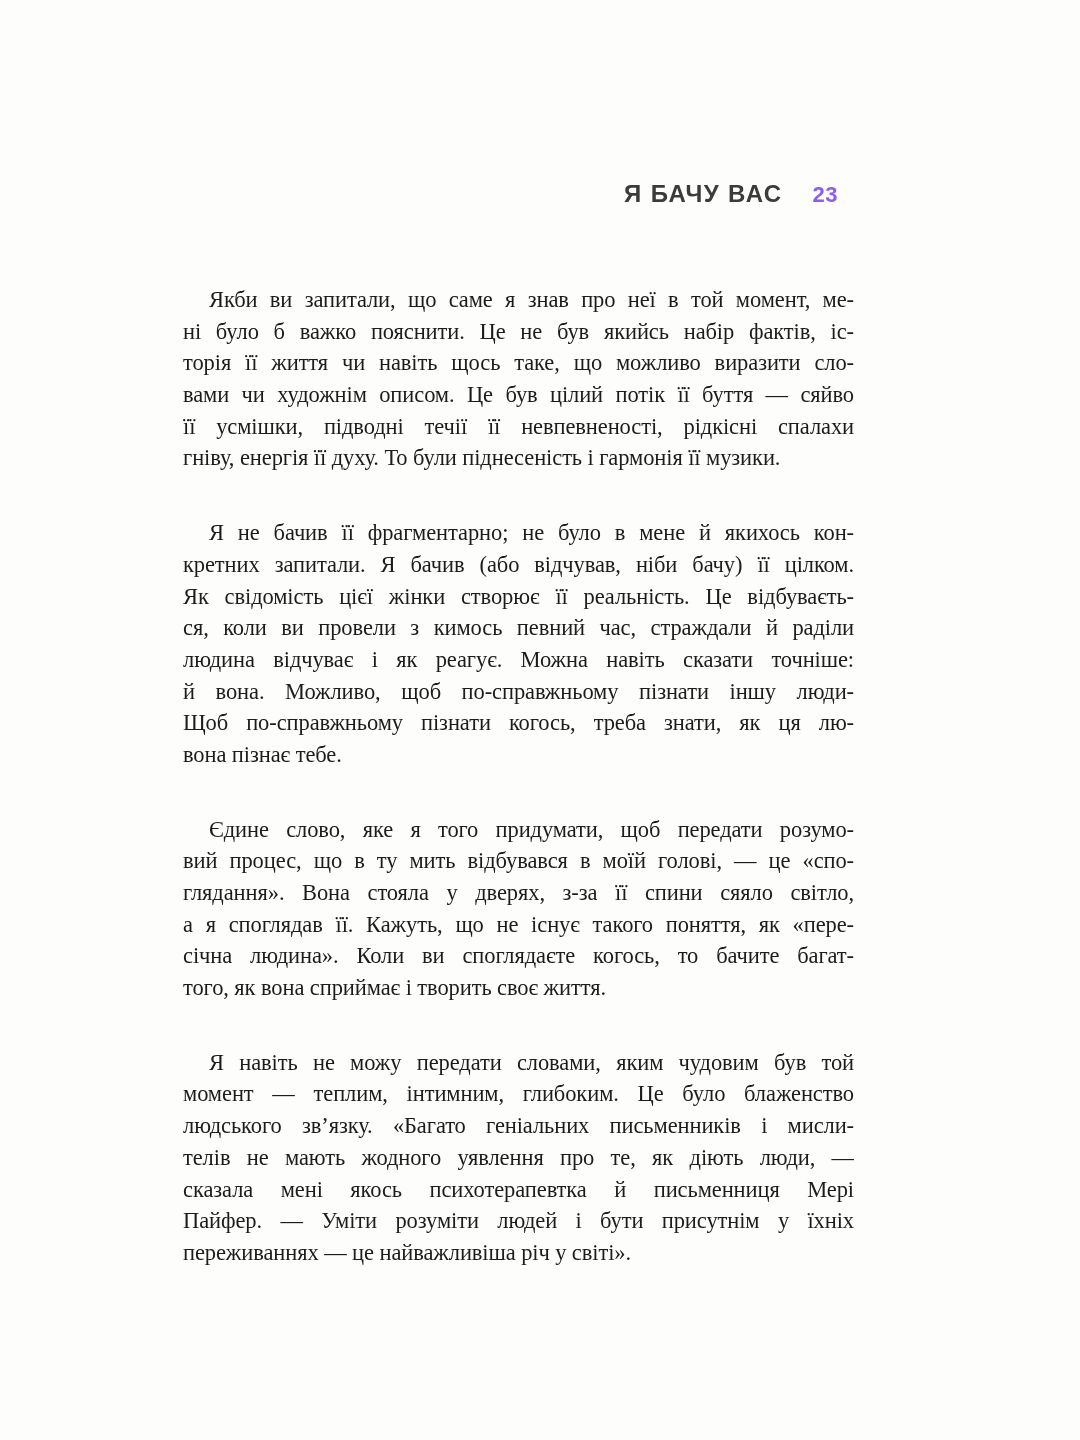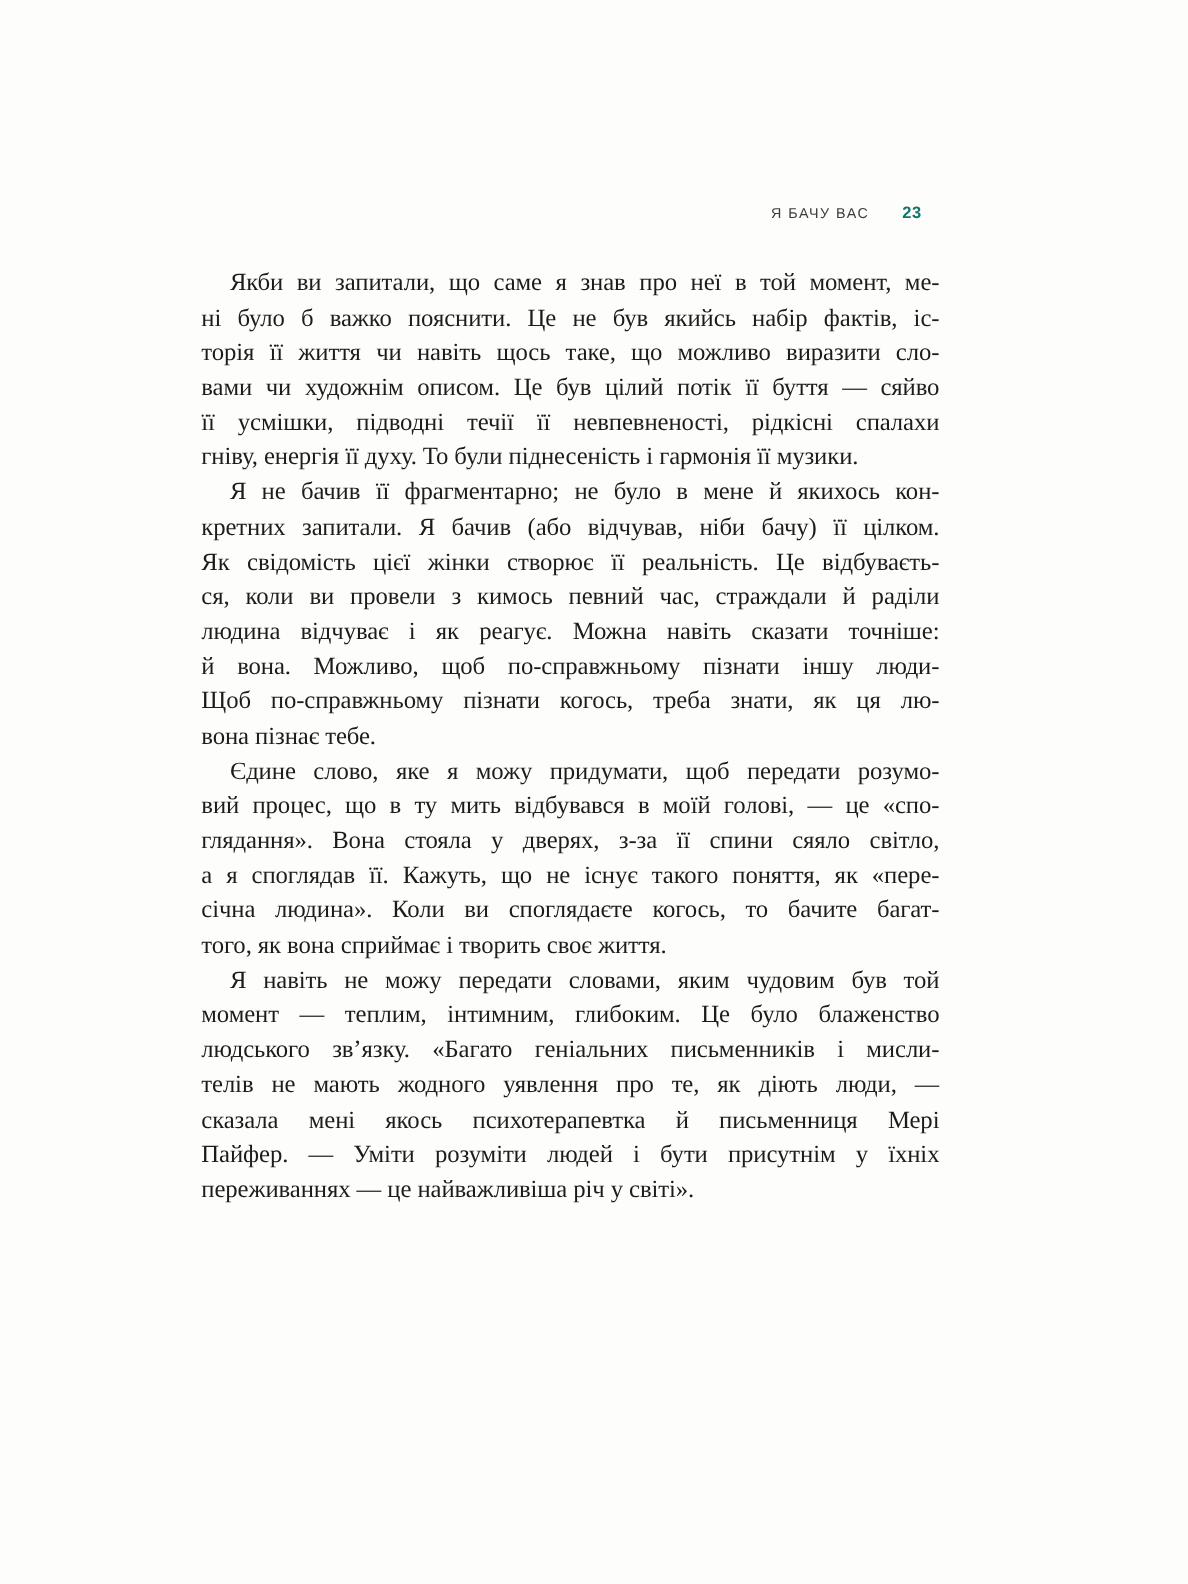--- a/index.html
+++ b/index.html
@@ -31,51 +31,51 @@
     width: 100%;
     display: flex;
     justify-content: flex-end;
     align-items: baseline;
     gap: 30px;
     padding-right: 16px;
     font-family: "Liberation Sans", "DejaVu Sans", sans-serif;
     color: var(--header-text);
   }
   .running-title {
-    font-size: 13px;
+    font-size: 24px;
     line-height: 20px;
     letter-spacing: 1.4px;
-    font-weight: 400;
+    font-weight: 700;
   }
   .page-number {
-    font-size: 15px;
+    font-size: 22px;
     line-height: 20px;
     font-weight: 700;
-    color: #0f766e;
+    color: #8b5cf6;
     letter-spacing: 0.5px;
   }
   .body-text {
     position: absolute;
     top: 241px;
     left: 0;
     width: 671px;
     color: var(--body-text);
     font-size: 22.5px;
     letter-spacing: -0.1px;
   }
   .para { margin: 0; }
   .line {
     height: 31.7px;
     line-height: 31.7px;
     text-align: justify;
     text-align-last: justify;
     overflow: hidden;
     white-space: normal;
   }
-  .line.first { text-indent: 26px; }
+  .line.first { text-indent: 26px; margin-top: 43px; }
   .line.last { text-align-last: left; }
 </style>
 </head>
 <body>
 
 <div class="page">
   <div class="content">
 
     <div class="running-head">
       <span class="running-title">Я БАЧУ ВАС</span>
@@ -101,21 +101,21 @@
         <div class="line">Як свідомість цієї жінки створює її реальність. Це відбуваєть-</div>
         <div class="line">ся, коли ви провели з кимось певний час, страждали й раділи</div>
         <div class="line">людина відчуває і як реагує. Можна навіть сказати точніше:</div>
         <div class="line">й вона. Можливо, щоб по-справжньому пізнати іншу люди-</div>
         <div class="line">Щоб по-справжньому пізнати когось, треба знати, як ця лю-</div>
         <div class="line last">вона пізнає тебе.</div>
       <p></p>
 
       <p class="para">
         </p>
-        <div class="line first">Єдине слово, яке я можу придумати, щоб передати розумо-</div>
+        <div class="line first">Єдине слово, яке я того придумати, щоб передати розумо-</div>
         <div class="line">вий процес, що в ту мить відбувався в моїй голові, — це «спо-</div>
         <div class="line">глядання». Вона стояла у дверях, з-за її спини сяяло світло,</div>
         <div class="line">а я споглядав її. Кажуть, що не існує такого поняття, як «пере-</div>
         <div class="line">січна людина». Коли ви споглядаєте когось, то бачите багат-</div>
         <div class="line last">того, як вона сприймає і творить своє життя.</div>
       <p></p>
 
       <p class="para">
         </p>
         <div class="line first">Я навіть не можу передати словами, яким чудовим був той</div>

